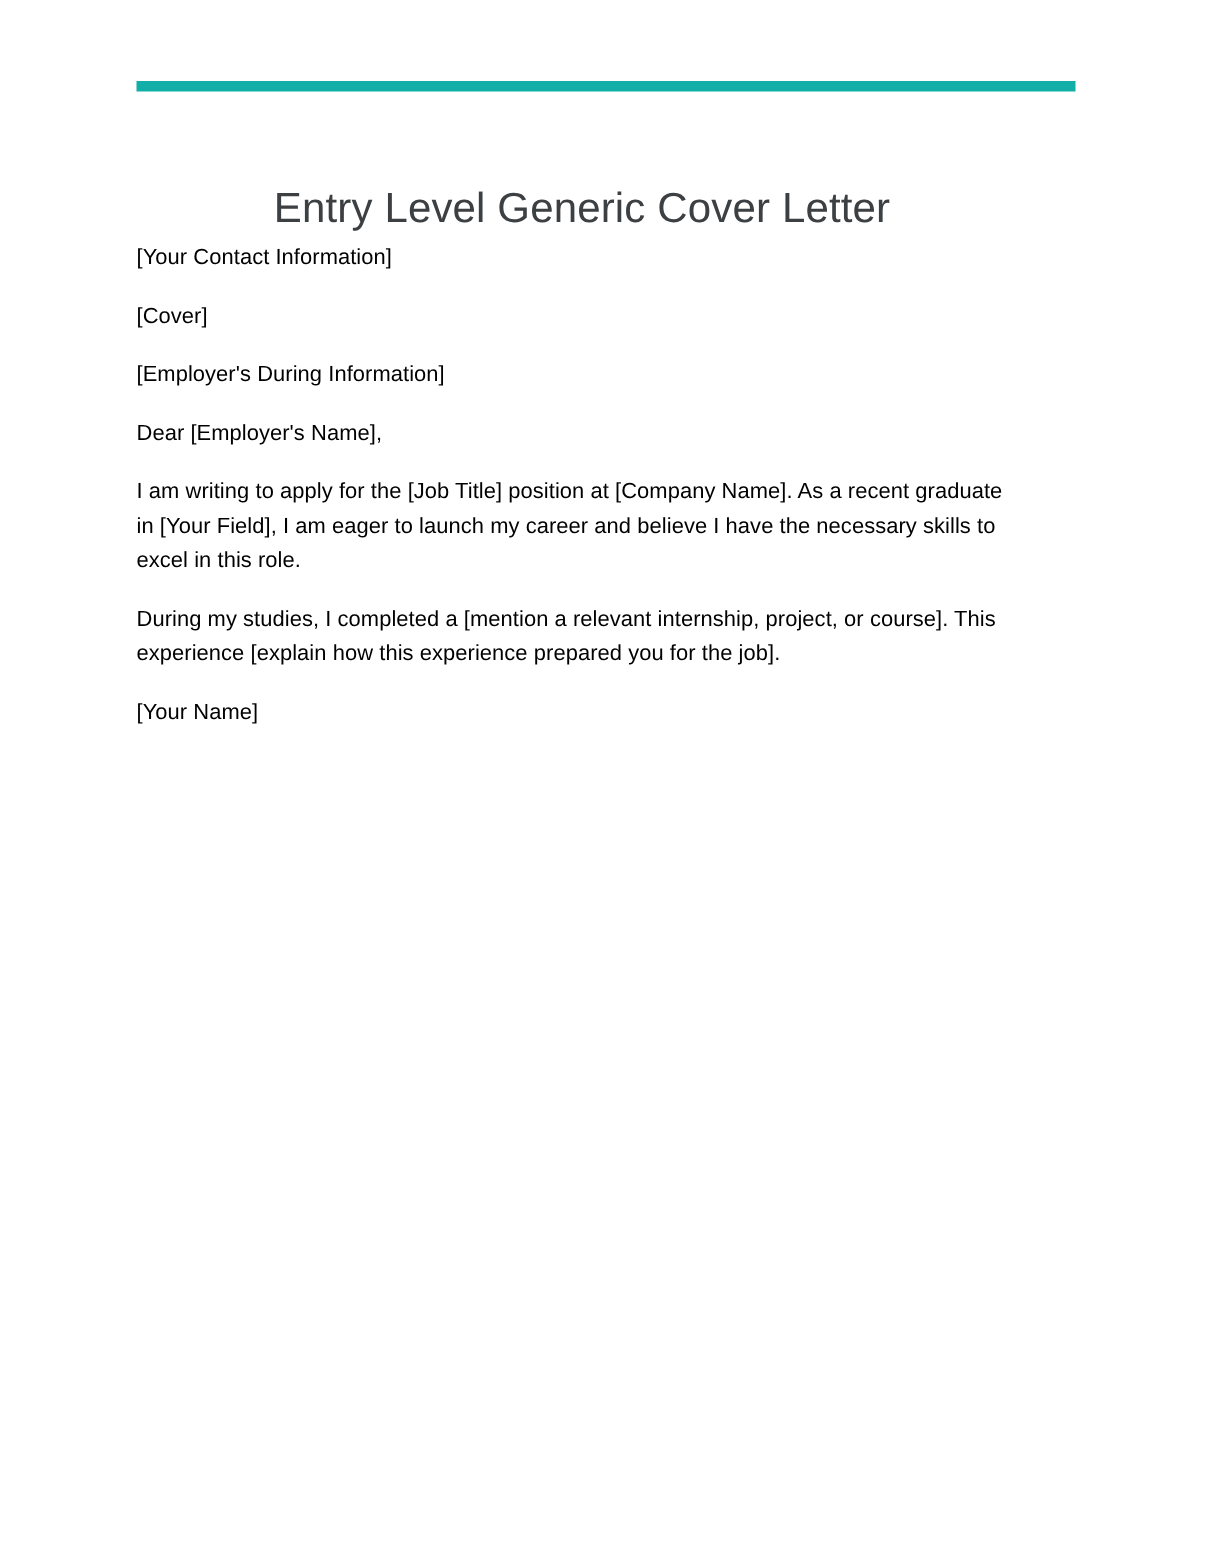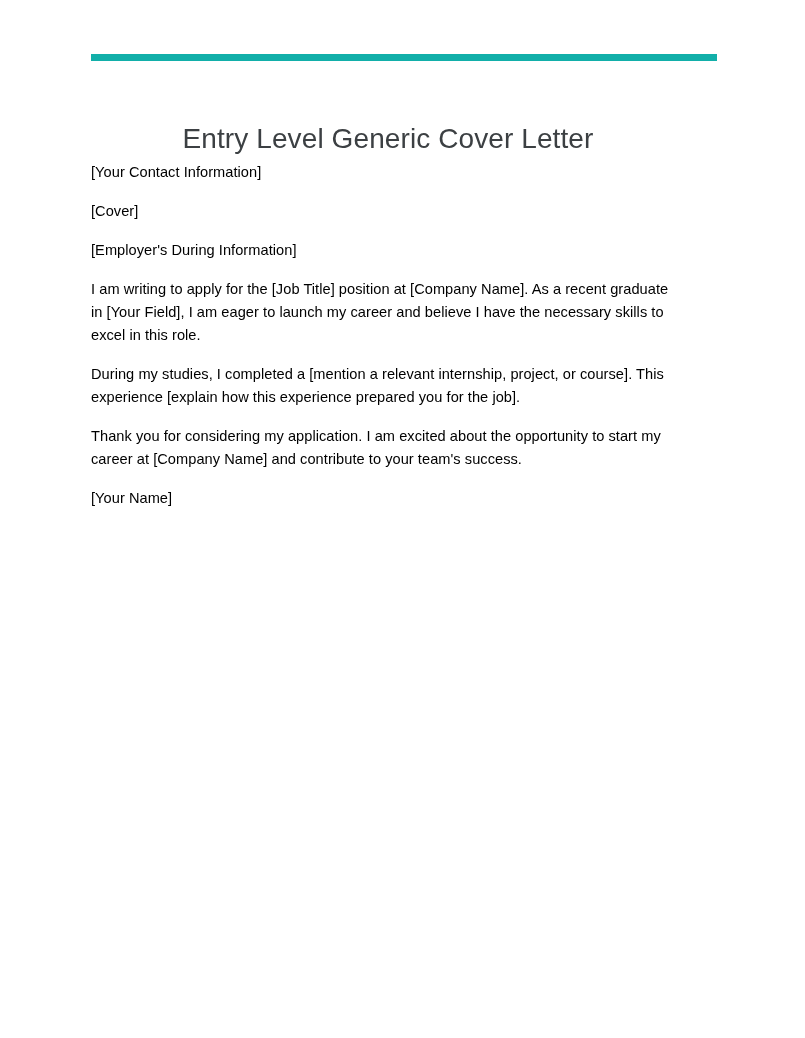--- a/index.html
+++ b/index.html
@@ -65,19 +65,19 @@
 <div class="page">
 
   <div class="accent-rule"></div>
 
   <h1 class="doc-title">Entry Level Generic Cover Letter</h1>
 
   <div class="letter-body">
     <p>[Your Contact Information]</p>
     <p>[Cover]</p>
     <p>[Employer's During Information]</p>
+    <p>Dear [Employer's Name],</p>
     <p>I am writing to apply for the [Job Title] position at [Company Name]. As a recent graduate in [Your Field], I am eager to launch my career and believe I have the necessary skills to excel in this role.</p>
     <p>During my studies, I completed a [mention a relevant internship, project, or course]. This experience [explain how this experience prepared you for the job].</p>
-    <p>Thank you for considering my application. I am excited about the opportunity to start my career at [Company Name] and contribute to your team's success.</p>
     <p>[Your Name]</p>
   </div>
 
 </div>
 
 </body></html>

